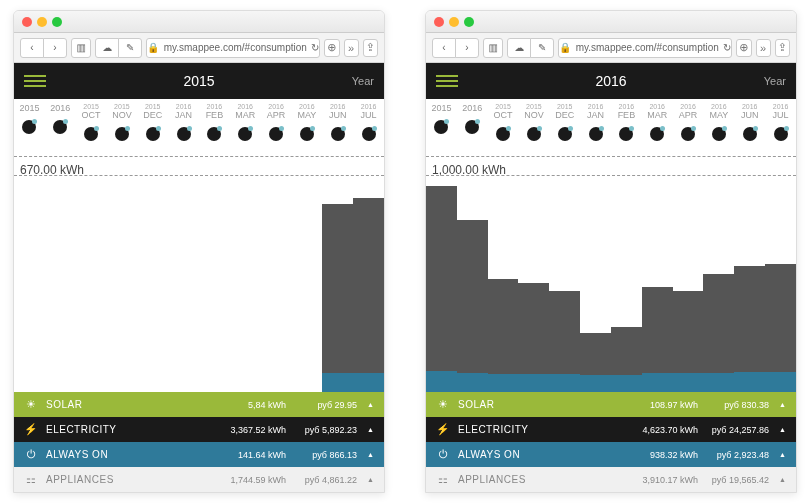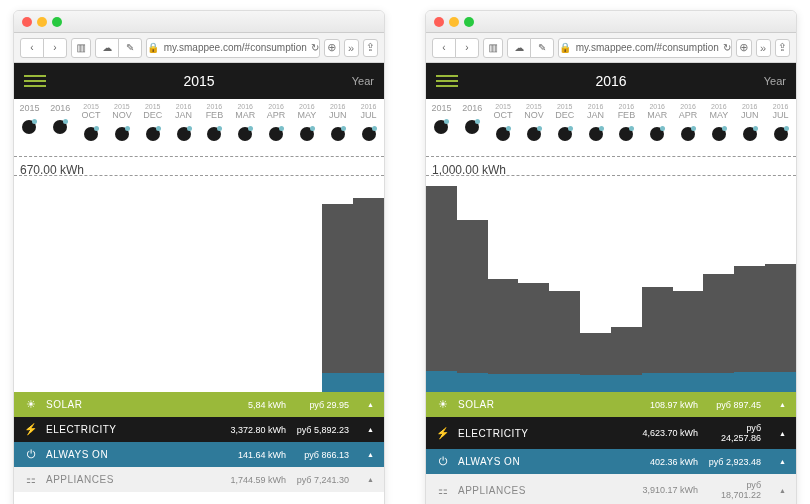--- a/index.html
+++ b/index.html
@@ -31,21 +31,21 @@
 .chart{height:235px;position:relative;background:#fff}
 .axis{position:absolute;left:6px;top:6px;font-size:12px;color:#444}
 .dash{position:absolute;left:0;right:0px;top:18px;border-top:1px dashed #999}
 .bars{position:absolute;left:0;right:0;bottom:0;height:210px;display:flex;align-items:flex-end}
 .bar{flex:1;background:#555;position:relative;margin:0}
 .bar .blue{position:absolute;left:0;right:0;bottom:0;background:#2f7a9a}
 .rows{}.row{display:flex;align-items:center;padding:6px 10px;font-size:10px;color:#fff;gap:8px}
 .row .ic{width:14px;text-align:center;font-size:11px}
 .row .nm{flex:1;font-weight:500;letter-spacing:.5px}
 .row .kwh{text-align:right;font-size:9px}
-.row .cost{width:80px;text-align:right;font-size:9px;display:flex;align-items:center;justify-content:flex-end;gap:18px}
+.row .cost{width:80px;text-align:right;font-size:9px;display:flex;align-items:center;justify-content:flex-end;gap:10px}
 .row .tri{font-size:7px}
 .solar{background:#9ab93a}
 .elec{background:#1a1a1a}
 .always{background:#2f7a9a}
 .appl{background:#f0f0f0;color:#888}
 .appl .cost,.appl .kwh{color:#888}
 </style>
 </head>
 <body>
 
@@ -191,41 +191,41 @@
         <div class="nm">SOLAR</div>
         <div class="kwh">5,84 kWh</div>
         <div class="cost">
           <span>руб 29.95</span>
           <span class="tri">▲</span>
         </div>
       </div>
     <div class="row elec">
         <div class="ic">⚡</div>
         <div class="nm">ELECTRICITY</div>
-        <div class="kwh">3,372.80 kWh</div>
+        <div class="kwh">3,367.52 kWh</div>
         <div class="cost">
           <span>руб 5,892.23</span>
           <span class="tri">▲</span>
         </div>
       </div>
     <div class="row always">
         <div class="ic">⏻</div>
         <div class="nm">ALWAYS ON</div>
         <div class="kwh">141.64 kWh</div>
         <div class="cost">
           <span>руб 866.13</span>
           <span class="tri">▲</span>
         </div>
       </div>
     <div class="row appl">
         <div class="ic">⚏</div>
         <div class="nm">APPLIANCES</div>
         <div class="kwh">1,744.59 kWh</div>
         <div class="cost">
-          <span>руб 7,241.30</span>
+          <span>руб 4,861.22</span>
           <span class="tri">▲</span>
         </div>
       </div>
   </div>
 </div>
 
 <div class="window">
   <div class="titlebar">
     <div class="dots">
       <div class="dot r"></div>
@@ -360,45 +360,45 @@
           <div class="blue" style="height: 15.5738%;"></div>
         </div>
       </div>
   </div>
   <div class="rows">
     <div class="row solar">
         <div class="ic">☀</div>
         <div class="nm">SOLAR</div>
         <div class="kwh">108.97 kWh</div>
         <div class="cost">
-          <span>руб 897.45</span>
+          <span>руб 830.38</span>
           <span class="tri">▲</span>
         </div>
       </div>
     <div class="row elec">
         <div class="ic">⚡</div>
         <div class="nm">ELECTRICITY</div>
         <div class="kwh">4,623.70 kWh</div>
         <div class="cost">
           <span>руб 24,257.86</span>
           <span class="tri">▲</span>
         </div>
       </div>
     <div class="row always">
         <div class="ic">⏻</div>
         <div class="nm">ALWAYS ON</div>
-        <div class="kwh">402.36 kWh</div>
+        <div class="kwh">938.32 kWh</div>
         <div class="cost">
           <span>руб 2,923.48</span>
           <span class="tri">▲</span>
         </div>
       </div>
     <div class="row appl">
         <div class="ic">⚏</div>
         <div class="nm">APPLIANCES</div>
         <div class="kwh">3,910.17 kWh</div>
         <div class="cost">
-          <span>руб 18,701.22</span>
+          <span>руб 19,565.42</span>
           <span class="tri">▲</span>
         </div>
       </div>
   </div>
 </div>
 
 </body></html>

